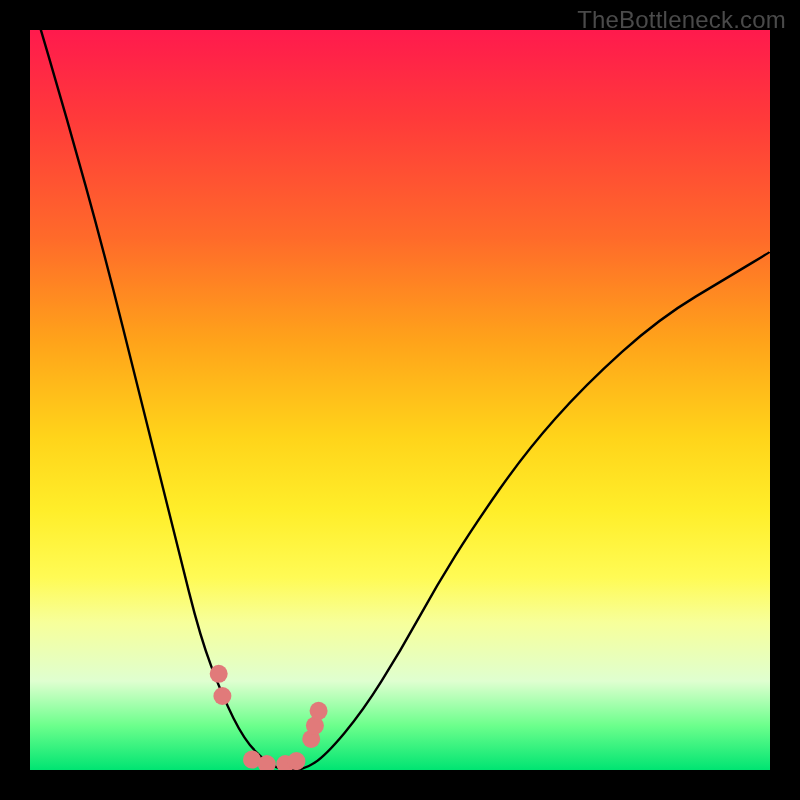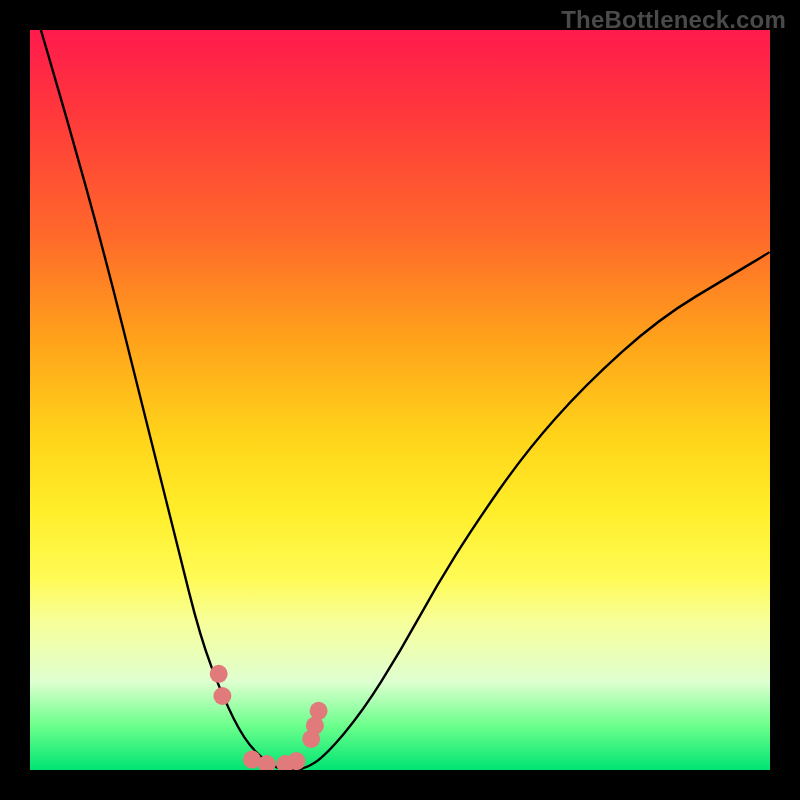--- a/index.html
+++ b/index.html
@@ -36,21 +36,21 @@
       #6cff8c 94%,
       #00e472 100%
     );
   }
   .watermark {
     position: absolute;
     top: 6px;
     right: 14px;
     color: #4a4a4a;
     font-size: 24px;
-    font-weight: 700;
+    font-weight: 400;
     letter-spacing: 0.2px;
   }
   svg.curves {
     position: absolute;
     left: 0; top: 0;
     width: 740px; height: 740px;
   }
 </style>
 </head>
 <body>

